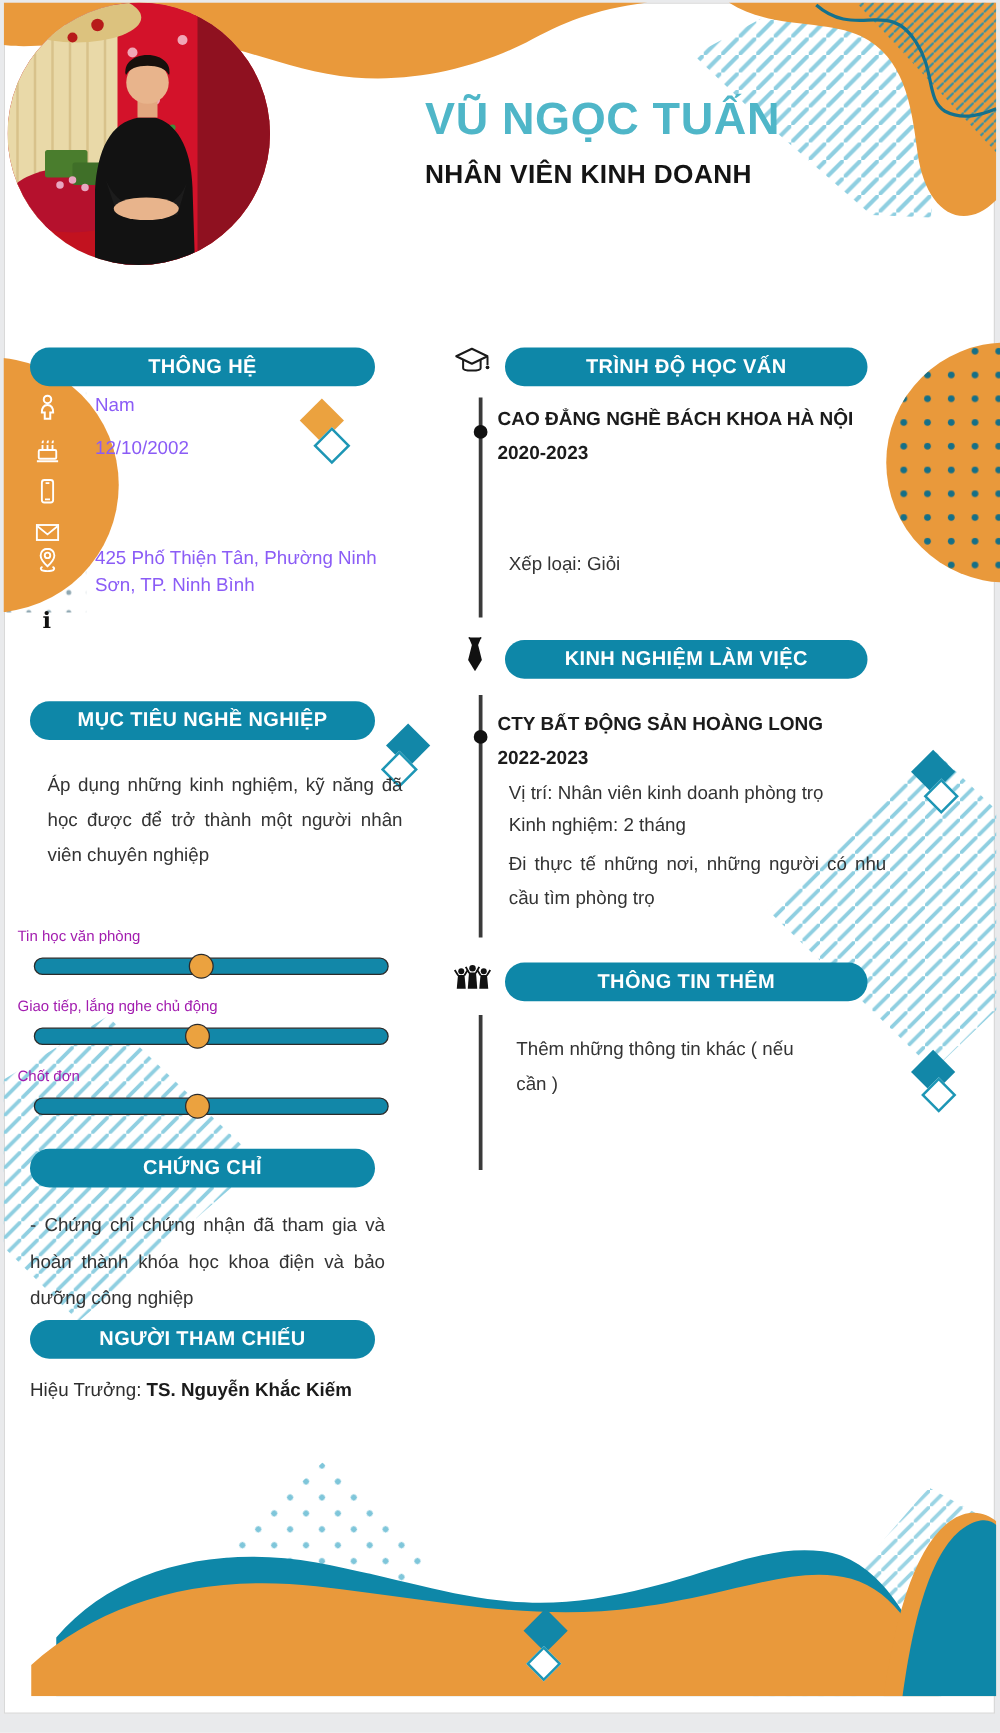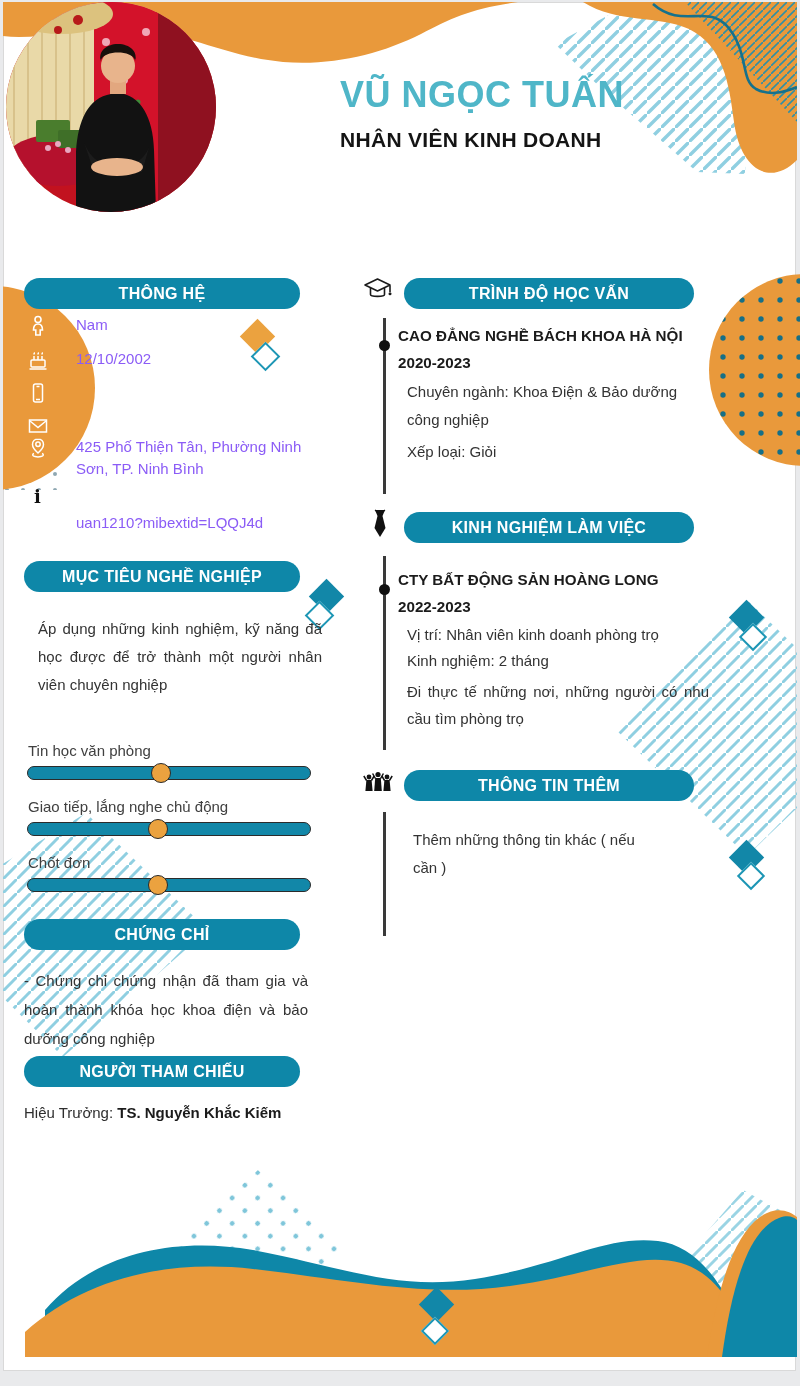--- a/index.html
+++ b/index.html
@@ -23,21 +23,21 @@
          overflow:hidden;z-index:3;background:#f3e8d2;}
 
   .c-row{position:absolute;left:24px;width:288px;z-index:2;display:flex;}
   .c-ico{width:24px;height:24px;flex:0 0 24px;margin-left:2px;}
   .c-txt{margin-left:26px;font-size:15px;color:#8b5cf6;line-height:22px;width:232px;}
   .blankline{display:block;height:24px;}
 
   .body-txt{position:absolute;font-size:15px;color:#333;line-height:28px;z-index:2;}
   .just{text-align:justify;}
 
-  .skill-label{position:absolute;left:28px;font-size:15px;color:#404040;z-index:2;}
+  .skill-label{position:absolute;left:14px;font-size:12px;color:#a21caf;z-index:2;}
   .track{position:absolute;left:27px;width:284px;height:14px;border-radius:8px;background:#1287A8;
          border:1.5px solid #2b2b2b;box-sizing:border-box;z-index:2;}
   .knob{position:absolute;top:-4.5px;width:20px;height:20px;border-radius:50%;background:#EBA23F;
         border:1.5px solid #2b2b2b;box-sizing:border-box;}
 
   .tl-line{position:absolute;width:2.5px;background:#3a3a3a;z-index:2;}
   .tl-dot{position:absolute;width:11px;height:11px;border-radius:50%;background:#111;z-index:2;}
 
   .h-bold{position:absolute;font-size:15.2px;font-weight:bold;color:#1b1b1b;line-height:27px;z-index:2;}
   .sec-ico{position:absolute;z-index:2;}
@@ -257,24 +257,20 @@
    <svg class="c-ico" viewBox="0 0 24 24">
         <g fill="none" stroke="#fff" stroke-width="1.5">
           <path d="M12 3 C8.7 3 6.5 5.4 6.5 8.4 C6.5 12 12 17 12 17 C12 17 17.5 12 17.5 8.4 C17.5 5.4 15.3 3 12 3 Z"></path>
           <circle cx="12" cy="8.3" r="2.2"></circle>
           <path d="M8 17.5 C6 18.2 6.2 20.2 9 20.6 C11 21 13 21 15 20.6 C17.8 20.2 18 18.2 16 17.5"></path>
         </g>
       </svg>
    <div class="c-txt">425 Phố Thiện Tân, Phường Ninh Sơn, TP. Ninh Bình</div>
  </div>
  <div class="info-i" style="top:486px;">i</div>
- <div class="c-row" style="top:488px;">
-   <span class="c-ico" style="visibility:hidden;"></span>
-   <div class="c-txt"><span class="blankline"></span><span>uan1210?mibextid=LQQJ4d</span></div>
- </div>
 
  <div class="pill" style="left:24px;top:561px;width:276px;">MỤC TIÊU NGHỀ NGHIỆP</div>
  <div class="body-txt just" style="left:38px;top:600px;width:284px;margin-top:15px;">Áp dụng những kinh nghiệm, kỹ năng đã học được để trở thành một người nhân viên chuyên nghiệp</div>
 
  <div class="skill-label" style="top:742px;">Tin học văn phòng</div>
  <div class="track" style="top:766px;">
       <div class="knob" style="left: calc(47% - 10px);"></div>
     </div>
  <div class="skill-label" style="top:798px;">Giao tiếp, lắng nghe chủ động</div>
  <div class="track" style="top:822px;">
@@ -299,21 +295,20 @@
       </g>
       <circle cx="28" cy="17.8" r="1.5" fill="#1a1a1a"></circle>
  </svg>
  <div class="pill" style="left:404px;top:278px;width:290px;">TRÌNH ĐỘ HỌC VẤN</div>
  <div class="tl-line" style="left:383px;top:318px;height:176px;"></div>
  <div class="tl-dot" style="left:379px;top:340px;"></div>
  <div class="h-bold" style="left:398px;top:322px;width:310px;">
    <span>CAO ĐẲNG NGHỀ BÁCH KHOA HÀ NỘI</span><br>
    <span>2020-2023</span>
  </div>
- <div class="body-txt" style="left:407px;top:378px;width:306px;">Chuyên ngành: Khoa Điện &amp; Bảo dưỡng công nghiệp</div>
  <div class="body-txt" style="left:407px;top:438px;">Xếp loại: Giỏi</div>
 
  <svg class="sec-ico" style="left:369px;top:508px;" width="22" height="32" viewBox="0 0 22 32">
    <g fill="#111">
         <path d="M6 2 H16 L13.5 8 H8.5 Z"></path>
         <path d="M8.5 8 H13.5 L16.5 20 L11 29 L5.5 20 Z"></path>
       </g>
       <path d="M6 2 L11 6 L16 2" fill="none" stroke="#111" stroke-width="1.2"></path>
  </svg>
  <div class="pill" style="left:404px;top:512px;width:290px;">KINH NGHIỆM LÀM VIỆC</div>

